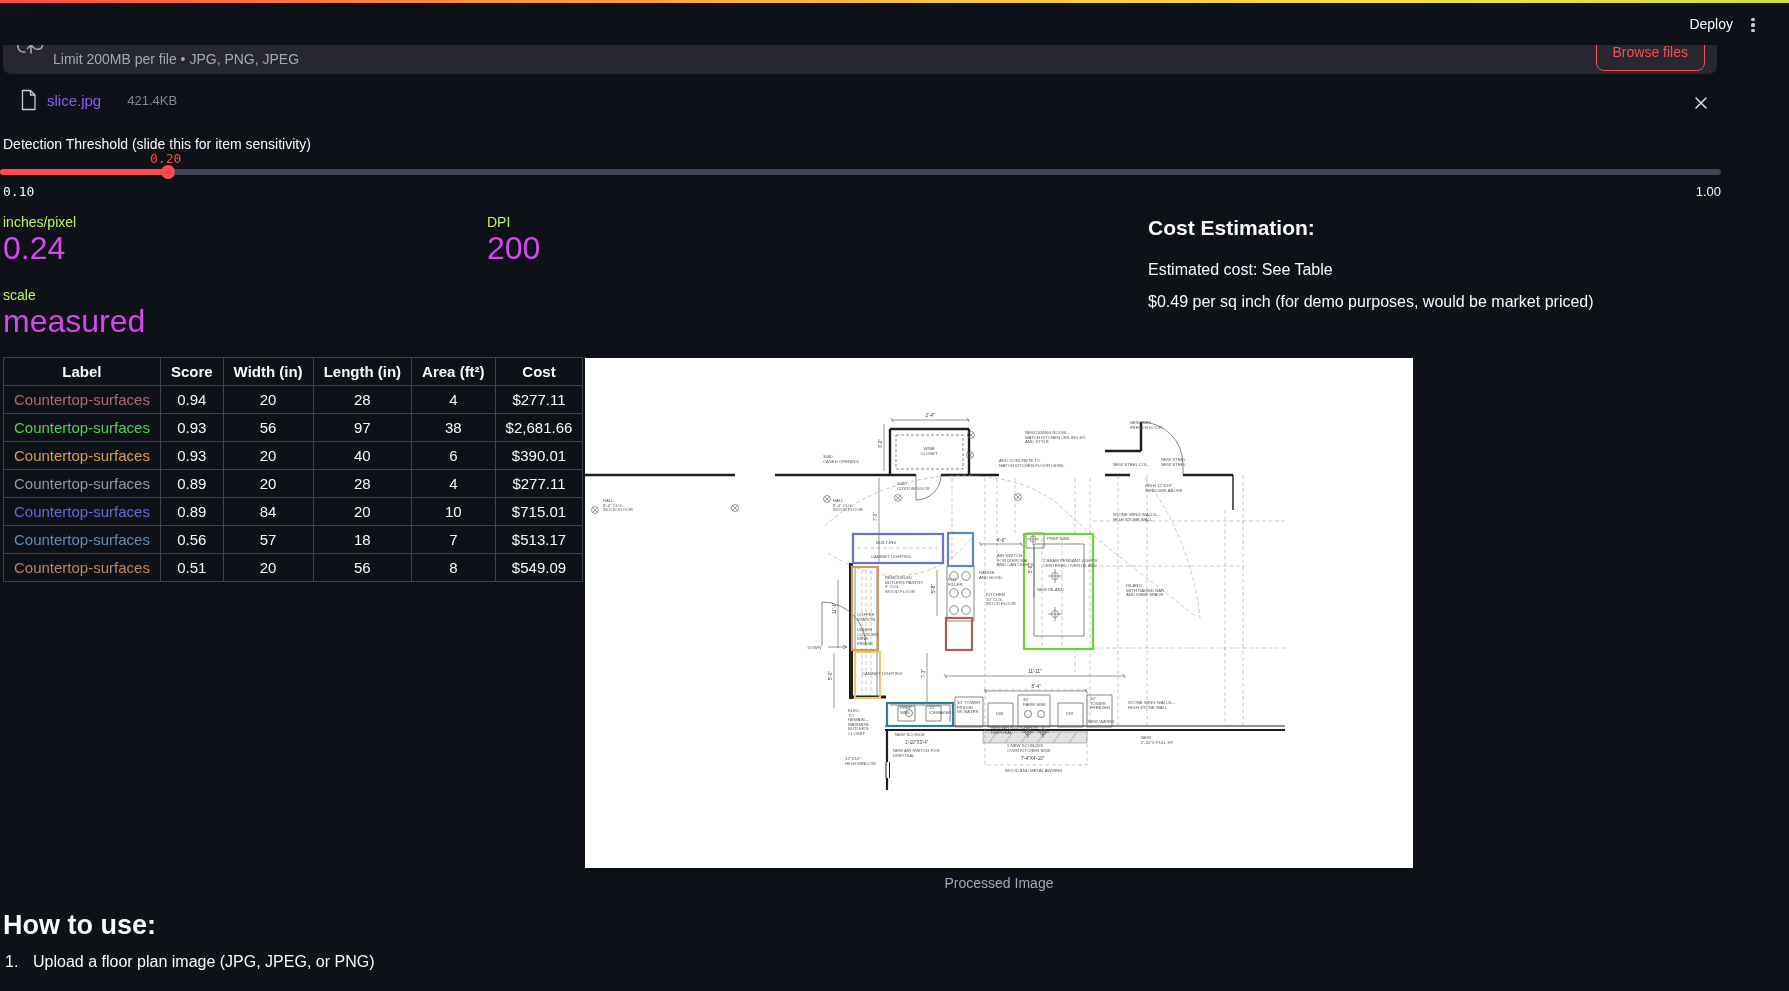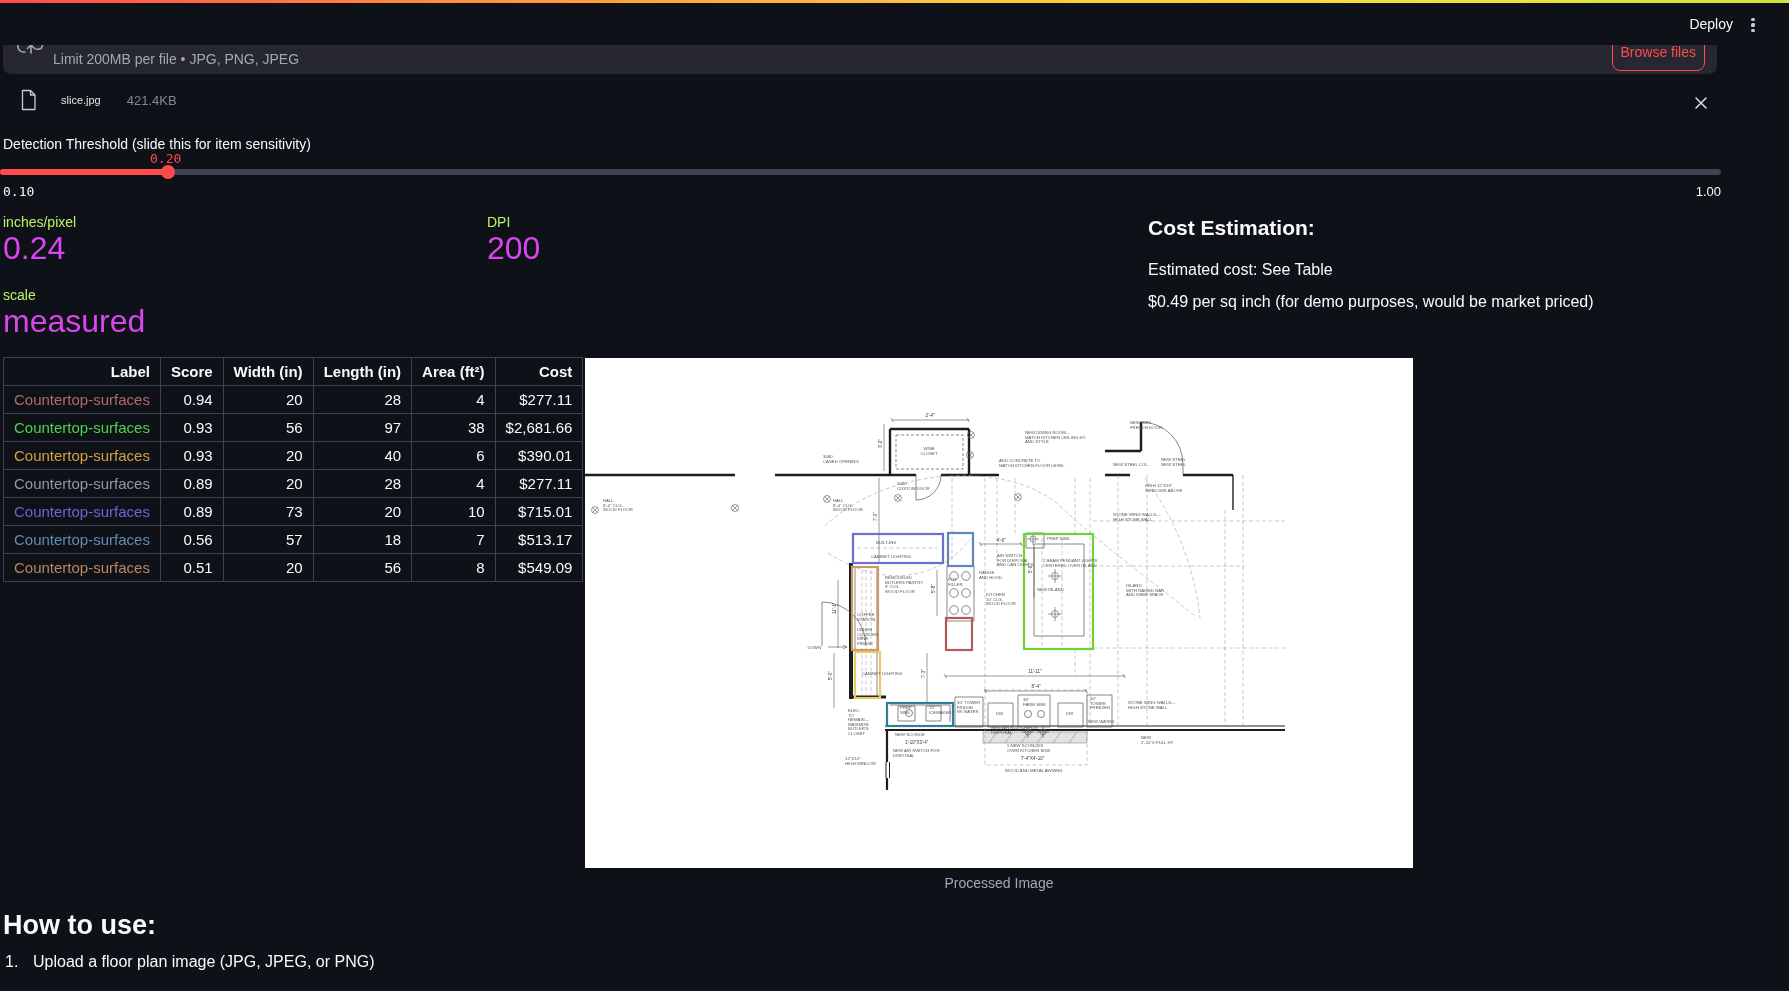--- a/index.html
+++ b/index.html
@@ -11,46 +11,46 @@
   
   .header{position:absolute;top:3px;left:0;width:1789px;height:42px;background:#0e1117}
   .deploy{position:absolute;right:56px;top:13px;font-size:14px;color:#fafafa;cursor:pointer}
   .kebab{position:absolute;right:28px;top:12px;width:16px;height:20px;display:flex;flex-direction:column;align-items:center;justify-content:center;gap:2.5px;cursor:pointer}
   .kebab i{width:3.2px;height:3.2px;border-radius:50%;background:#c9ccd4;display:block}
   
   .dropzone{position:absolute;left:3px;top:45px;width:1714px;height:29px;background:#262730;
     border-radius:0 0 8px 8px;overflow:hidden}
   .cloud{position:absolute;left:14px;top:-14px}
   .limit{position:absolute;left:50px;top:6px;font-size:14px;color:#a3a8b4}
-  .browse{position:absolute;right:12px;top:-12px;height:38px;padding:0 8px;background:transparent;
+  .browse{position:absolute;right:12px;top:-12px;height:38px;padding:0 16px;background:transparent;
     border:1px solid #ff4b4b;color:#ff4b4b;border-radius:8px;font-size:14px;font-family:"Liberation Sans",sans-serif;cursor:pointer}
   
   .file-row{position:absolute;left:20px;top:85px;height:30px;display:flex;align-items:center}
-  .fname{font-size:11px;color:#e5e5e5;margin-left:24px}
+  .fname{font-size:15px;color:#8b5cf6;margin-left:10px}
   .fsize{font-size:13px;color:#82869a;margin-left:26px}
   .fremove{position:absolute;left:1693px;top:95px;width:16px;height:16px;cursor:pointer}
   
   .slider-label{position:absolute;left:3px;top:136px;font-size:14px;color:#fafafa}
   .slider-value{position:absolute;left:150px;top:151px;width:44px;
     font-family:"DejaVu Sans Mono",monospace;font-size:13px;color:#ff4b4b}
   .slider-track{position:absolute;left:0;top:169px;width:1721px;height:6px;border-radius:3px;background:#3f4250;cursor:pointer}
   .slider-fill{width:168px;height:6px;border-radius:3px;background:#ff4b4b}
   .slider-thumb{position:absolute;left:161px;top:-4px;width:14px;height:14px;border-radius:50%;background:#ff4b4b;cursor:grab}
   .slider-min{position:absolute;left:3px;top:184px;font-family:"DejaVu Sans Mono",monospace;font-size:13px;color:#fafafa}
   .slider-max{position:absolute;right:68px;top:184px;font-family:Liberation Sans, sans-serif;font-size:13px;color:#fafafa}
   
   .metric-label{font-size:14px;color:#bef264}
   .metric-value{font-size:32px;color:#d946ef;line-height:1.05;font-weight:400}
   
   .cost-h{position:absolute;left:1148px;top:216px;font-size:21px;font-weight:700}
   .cost-l1{position:absolute;left:1148px;top:261px;font-size:16px}
   .cost-l2{position:absolute;left:1148px;top:293px;font-size:16px}
   
   table.cost-table{position:absolute;left:3px;top:357px;border-collapse:collapse;font-size:15px;color:#fafafa}
-  .cost-table th,.cost-table td{border:1px solid #3d4250;padding:5px 10px;text-align:right;white-space:nowrap}
+  .cost-table th,.cost-table td{border:1px solid #3d4250;padding:5px 10px;text-align:center;white-space:nowrap}
   .cost-table th{font-weight:700}
   
   .image-wrap{position:absolute;left:585px;top:358px;width:828px;height:510px;background:#ffffff}
   .image-wrap svg{display:block;width:828px;height:510px}
   .caption{position:absolute;left:585px;top:875px;width:828px;text-align:center;font-size:14px;color:#a3a8b4}
   
   .howto-h{position:absolute;left:3px;top:910px;font-size:27px;font-weight:700}
   ol.steps{position:absolute;left:5px;top:953px;margin:0;padding:0;list-style:none;font-size:16px}
   ol.steps li{display:flex;gap:14px}
   .step-num{min-width:14px}
@@ -163,21 +163,21 @@
         <td style="color: rgb(145, 151, 171);">Countertop-surfaces</td>
         <td>0.89</td>
         <td>20</td>
         <td>28</td>
         <td>4</td>
         <td>$277.11</td>
       </tr>
       <tr>
         <td style="color: rgb(100, 104, 216);">Countertop-surfaces</td>
         <td>0.89</td>
-        <td>73</td>
+        <td>84</td>
         <td>20</td>
         <td>10</td>
         <td>$715.01</td>
       </tr>
       <tr>
         <td style="color: rgb(95, 140, 184);">Countertop-surfaces</td>
         <td>0.56</td>
         <td>57</td>
         <td>18</td>
         <td>7</td>

